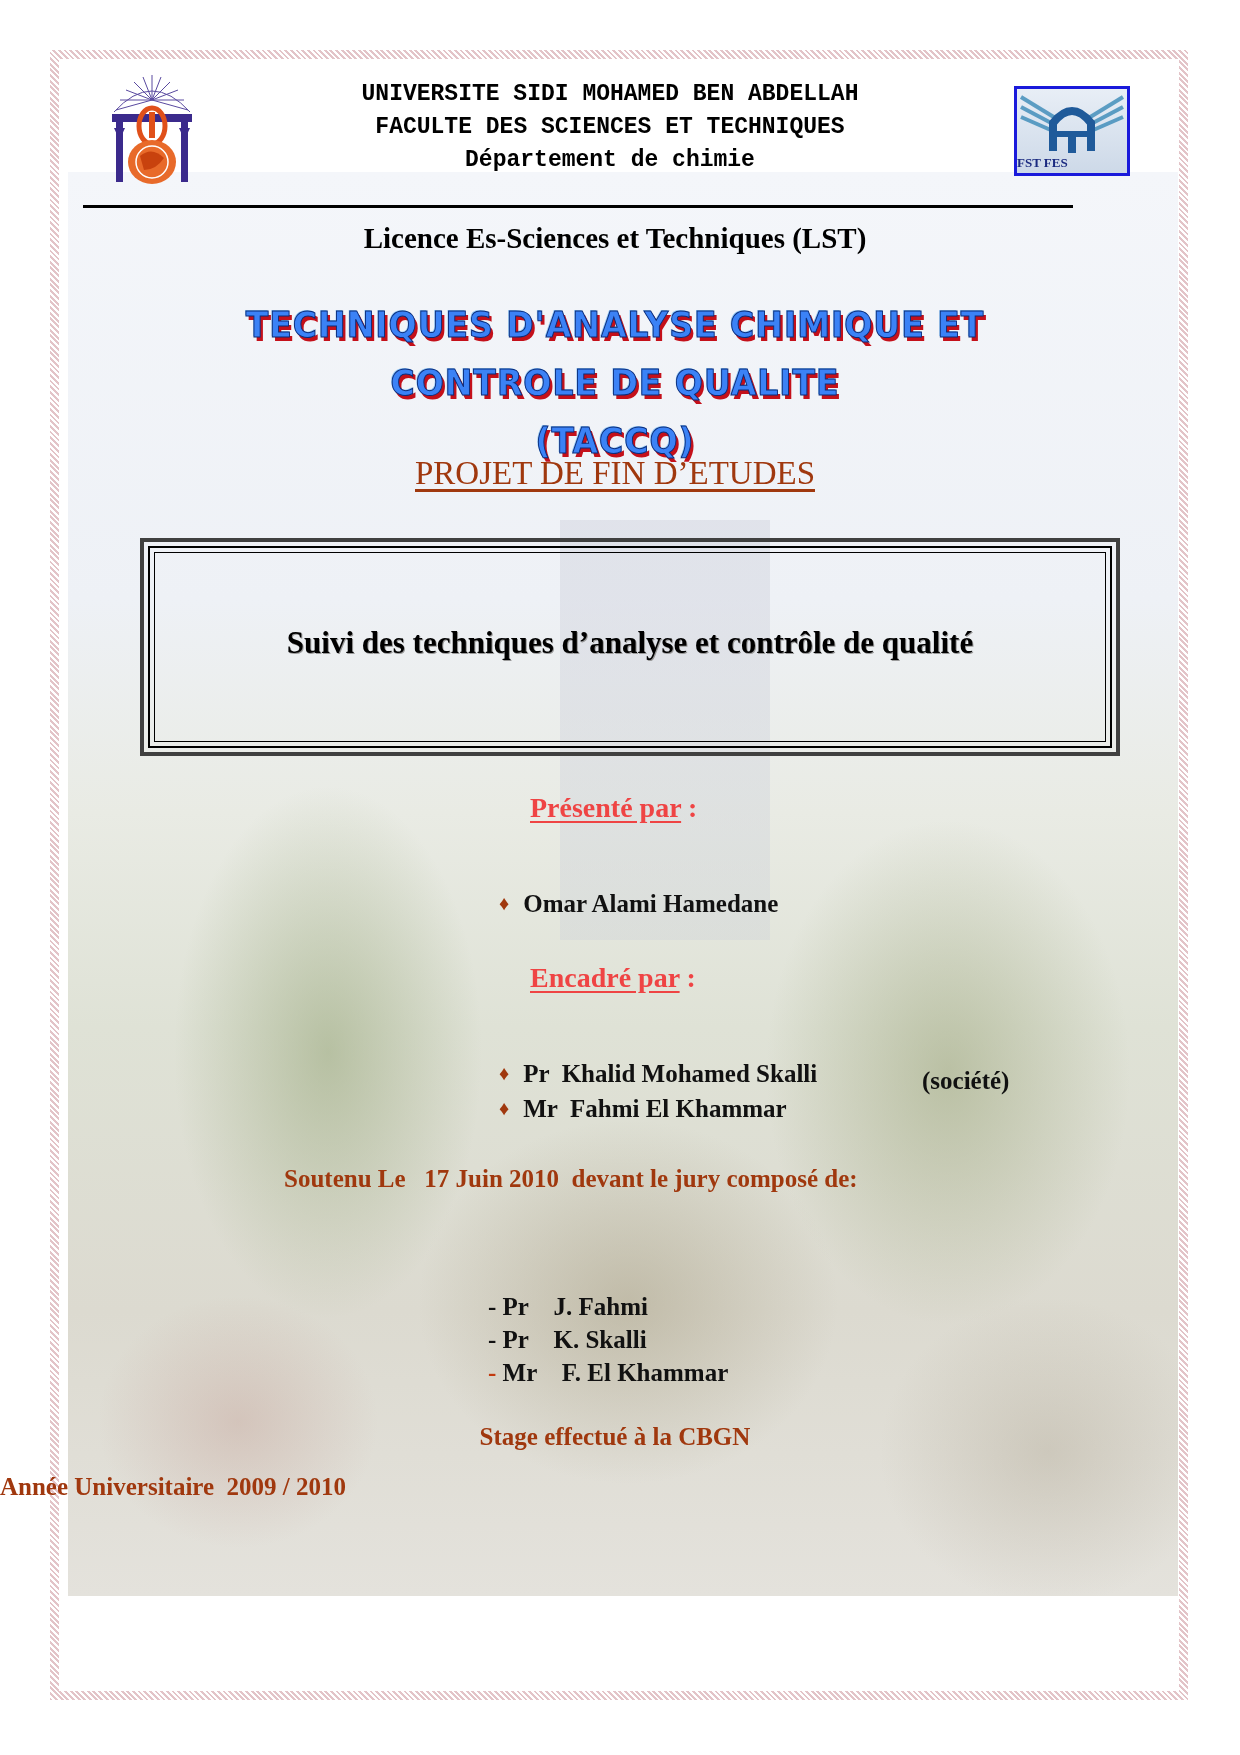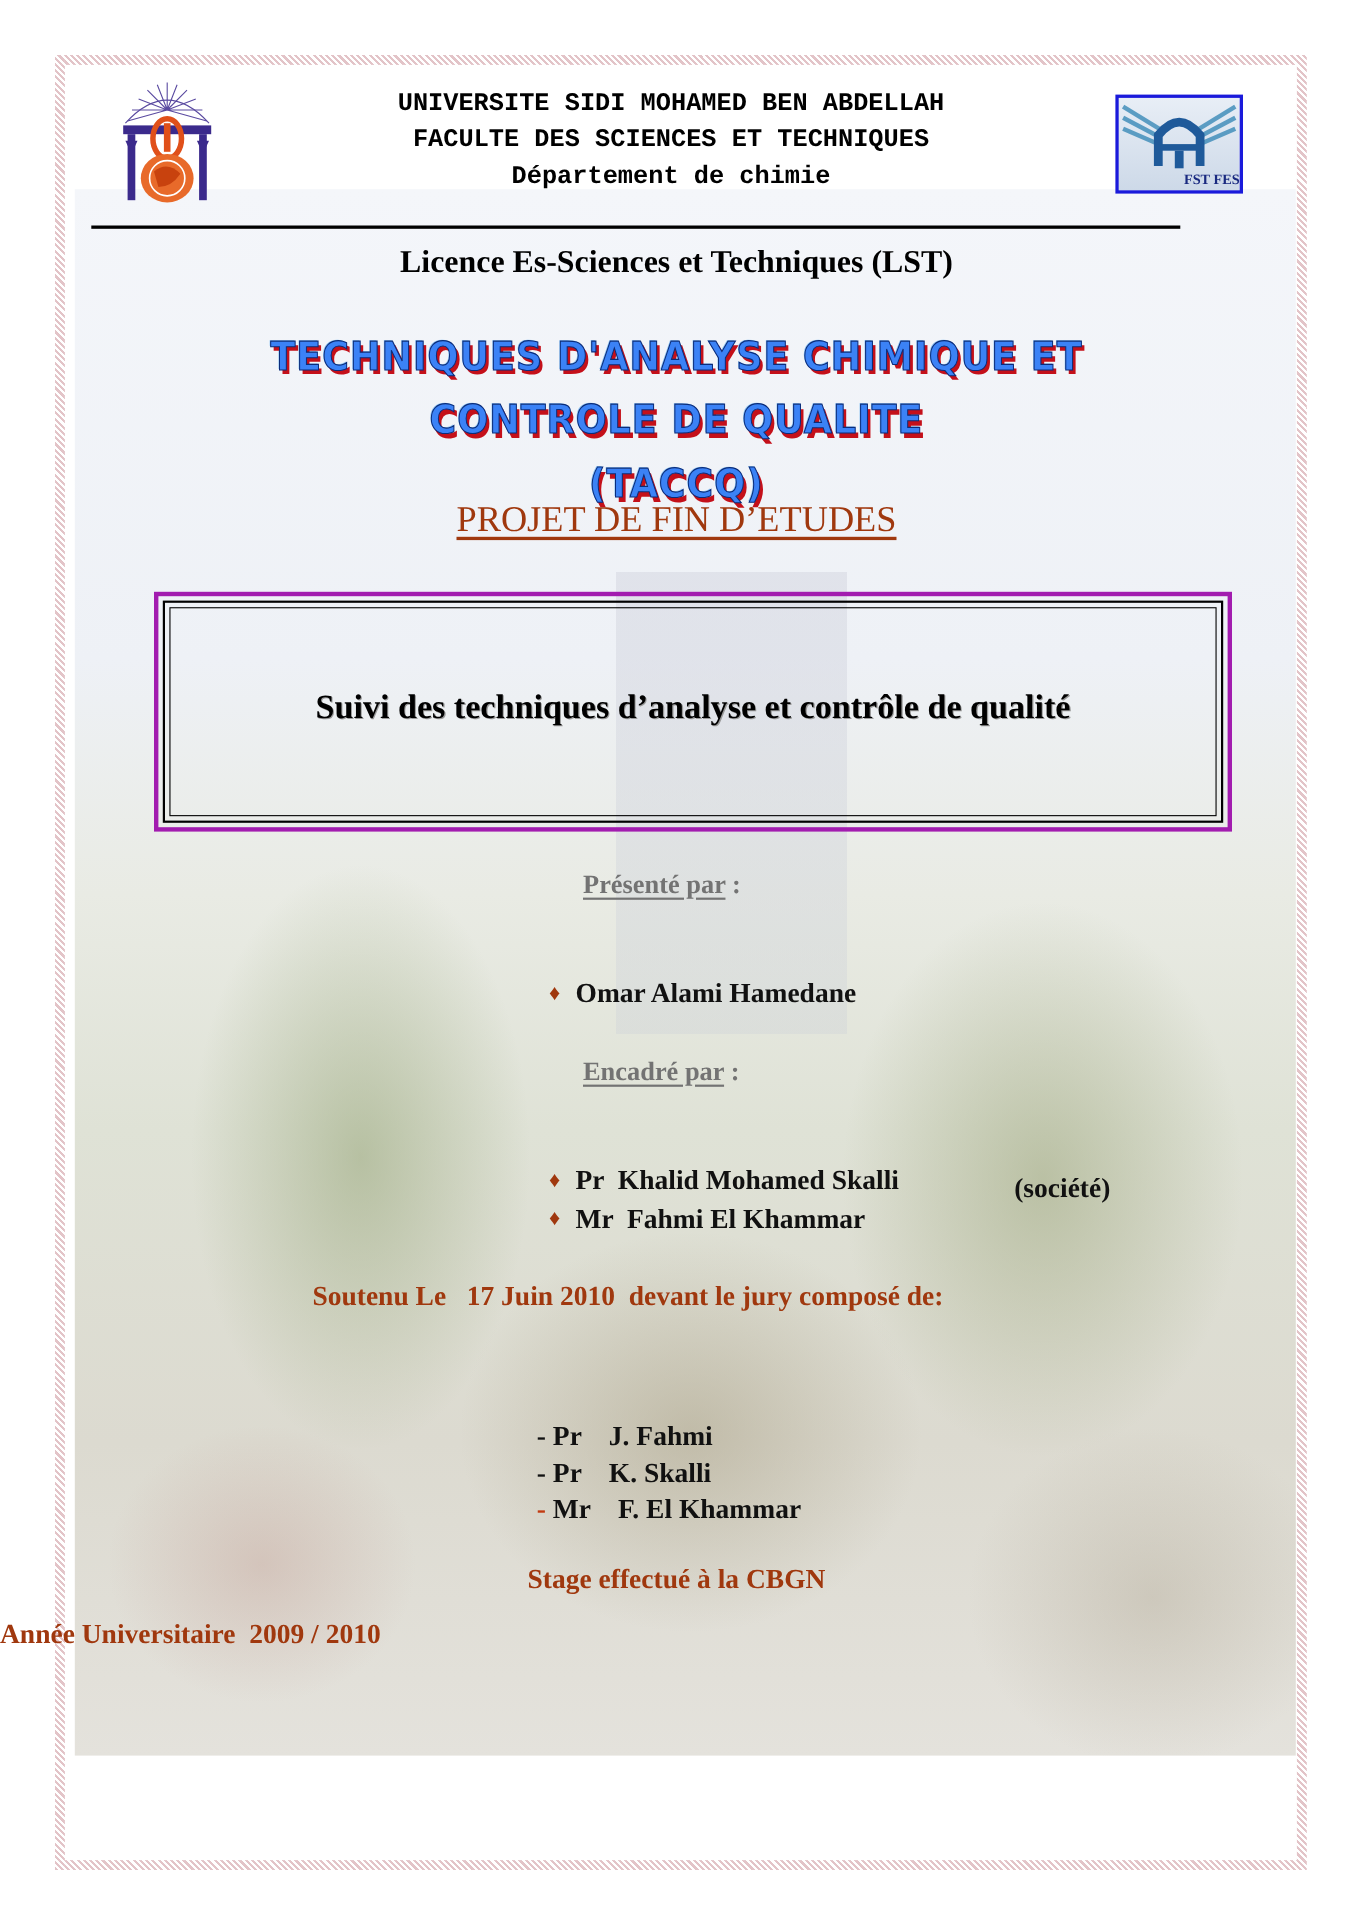--- a/index.html
+++ b/index.html
@@ -30,21 +30,21 @@
     }
     .content { position: absolute; left: 0; top: 0; width: 1013px; height: 1755px; }
 
     .logo-left { position: absolute; left: 108px; top: 70px; width: 88px; height: 118px; }
     .logo-right {
       position: absolute; left: 1014px; top: 86px; width: 116px; height: 90px;
       border: 3px solid #1a1adb; box-sizing: border-box;
       background: linear-gradient(180deg, #e8eef6, #cdd9e8);
     }
     .logo-right-text {
-      position: absolute; bottom: 2px; left: 0; width: 100%; text-align: right;
+      position: absolute; bottom: 2px; left: 0; width: 100%; text-align: left;
       font-family: "Liberation Serif", serif; font-weight: bold; font-size: 13px; color: #1a2a80;
     }
 
     .header-lines {
       position: absolute; left: 230px; top: 78px; width: 760px; text-align: center;
       font-family: "Liberation Mono", monospace; font-weight: bold; font-size: 23px;
       line-height: 33px; color: #000;
     }
     .header-rule { position: absolute; left: 83px; top: 205px; width: 990px; height: 3px; background: #000; }
 
@@ -62,38 +62,38 @@
     }
     .wordart .line { display: block; transform: scaleX(0.92); }
 
     .pfe {
       position: absolute; left: 0; top: 455px; width: 1230px; text-align: center;
       font-size: 33px; color: #a0380e; text-decoration: underline; text-underline-offset: 5px;
     }
 
     .title-box {
       position: absolute; left: 140px; top: 538px; width: 980px; height: 218px;
-      box-sizing: border-box; border: 4px solid #a21caf;
+      box-sizing: border-box; border: 4px solid #404040;
     }
     .title-box-inner {
       position: absolute; left: 4px; top: 4px; right: 4px; bottom: 4px;
       border: 2px solid #000;
     }
     .title-box-inner2 {
       position: absolute; left: 4px; top: 4px; right: 4px; bottom: 4px;
       border: 1px solid #000;
     }
     .title-text {
       position: absolute; left: 0; top: 72px; width: 950px; text-align: center;
       font-weight: bold; font-size: 31px; color: #000;
       text-shadow: 1px 1px 0 #9a9a9a;
     }
 
     .section-label {
-      position: absolute; font-weight: bold; font-size: 24px; color: #737373;
+      position: absolute; font-weight: bold; font-size: 28px; color: #ef4444;
     }
     .section-label .u { text-decoration: underline; text-underline-offset: 4px; }
     .person {
       position: absolute; font-weight: bold; font-size: 25px; color: #111;
       white-space: pre;
     }
     .diamond { color: #a0380e; font-size: 20px; margin-right: 14px; position: relative; top: -2px; }
     .dash-red { color: #c23a10; }
     .dash-blk { color: #111; }
     .brown { position: absolute; font-weight: bold; font-size: 25px; color: #a0380e; white-space: pre; }

